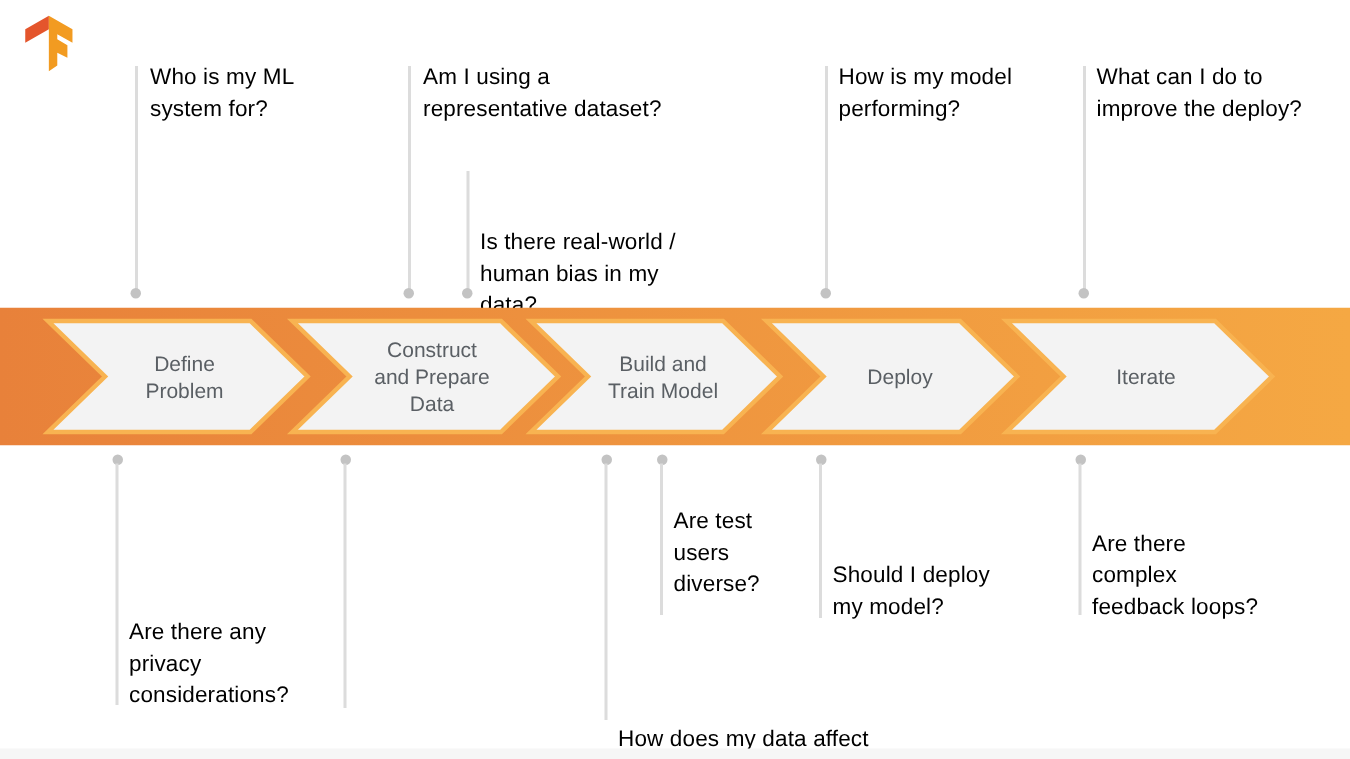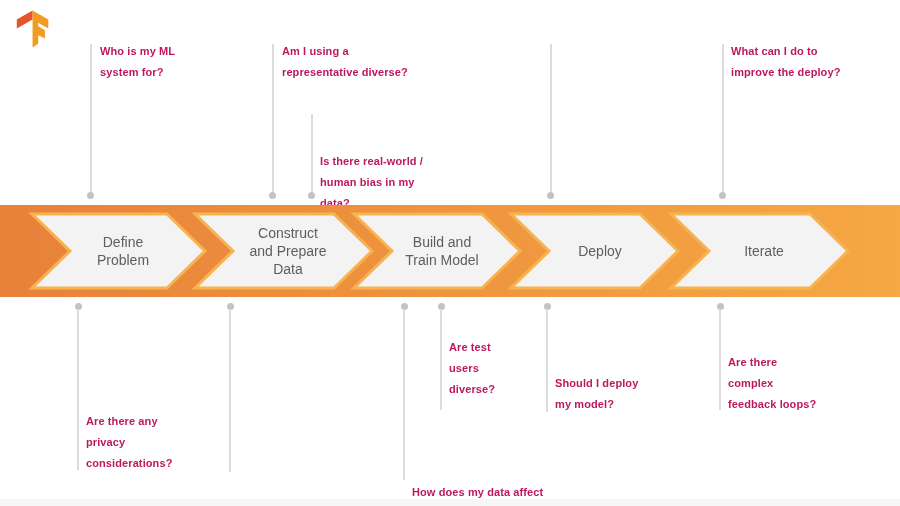--- a/index.html
+++ b/index.html
@@ -1,22 +1,22 @@
 <!DOCTYPE html>
 <html><head>
 <meta charset="utf-8">
 <style>
   html,body{margin:0;padding:0;}
   #canvas{
     position:relative; width:900px; height:506px; overflow:hidden;
     background:#ffffff; font-family:"Liberation Sans",sans-serif;
   }
   .q{
-    position:absolute; font-weight:bold; font-size:11px; line-height:21px;
-    color:#be185d; white-space:pre-line; letter-spacing:.1px;
+    position:absolute; font-weight:normal; font-size:15px; line-height:21px;
+    color:#000000; white-space:pre-line; letter-spacing:.1px;
   }
   .vline{ position:absolute; width:2px; background:#dcdcdc; }
   .dot{ position:absolute; width:7px; height:7px; border-radius:50%; background:#c3c3c3; }
   #banner-wrap{ position:absolute; left:0; top:205px; width:900px; height:72px; }
   .stage-label{
     position:absolute; top:9px; height:74px; width:176px;
     display:flex; align-items:center; justify-content:center; text-align:center;
     font-size:14px; line-height:18px; color:#5a5f64; white-space:pre-line;
   }
   #footer-strip{ position:absolute; left:0; top:499px; width:900px; height:7px; background:#f6f6f6; }
@@ -39,24 +39,26 @@
   <div class="vline" style="left:311px; top:114px; height:80px;"></div>
   <div class="dot" style="left:308px; top:192px;"></div>
   <div class="vline" style="left:550px; top:44px; height:150px;"></div>
   <div class="dot" style="left:547px; top:192px;"></div>
   <div class="vline" style="left:722px; top:44px; height:150px;"></div>
   <div class="dot" style="left:719px; top:192px;"></div>
 
   <div class="q" style="left:100px; top:41px;">Who is my ML
 system for?</div>
   <div class="q" style="left:282px; top:41px;">Am I using a
-representative diverse?</div>
+representative dataset?</div>
   <div class="q" style="left:320px; top:111px;margin-top:40px;">Is there real-world /
 human bias in my
 data?</div>
+  <div class="q" style="left:559px; top:41px;">How is my model
+performing?</div>
   <div class="q" style="left:731px; top:41px;">What can I do to
 improve the deploy?</div>
 
   <div id="banner-wrap">
     <svg width="900" height="92" viewBox="0 0 900 92">
       <defs>
         <linearGradient id="bannerGrad" x1="0" y1="0" x2="1" y2="0">
           <stop offset="0" stop-color="#e8813a"></stop>
           <stop offset="1" stop-color="#f5a843"></stop>
         </linearGradient>

